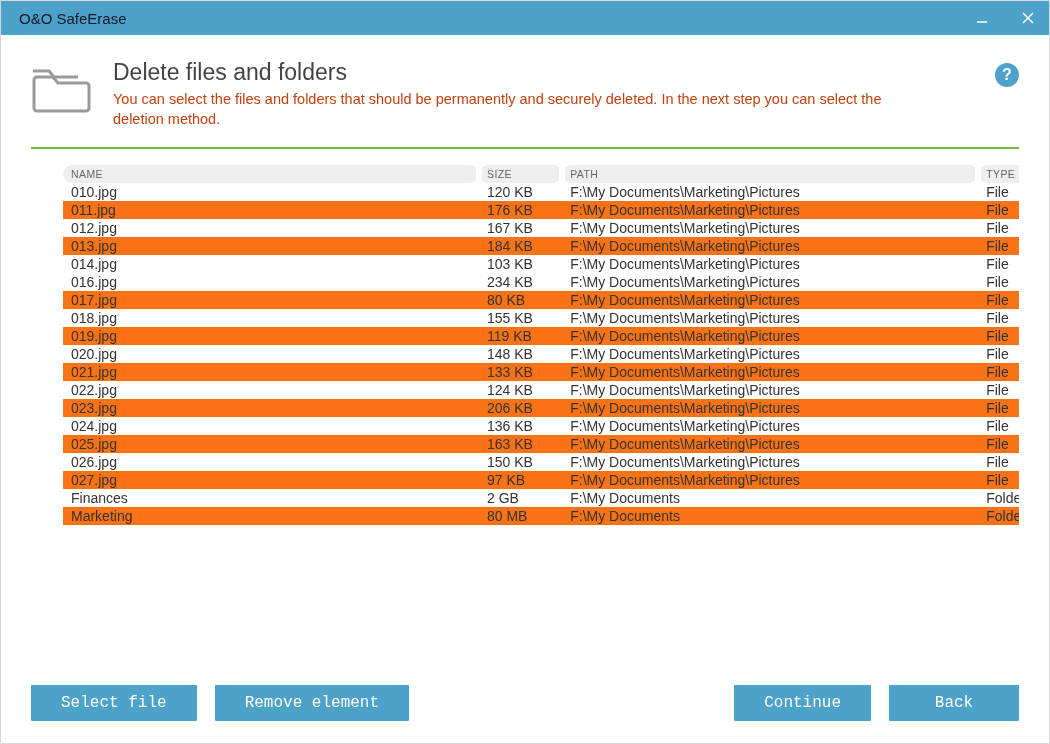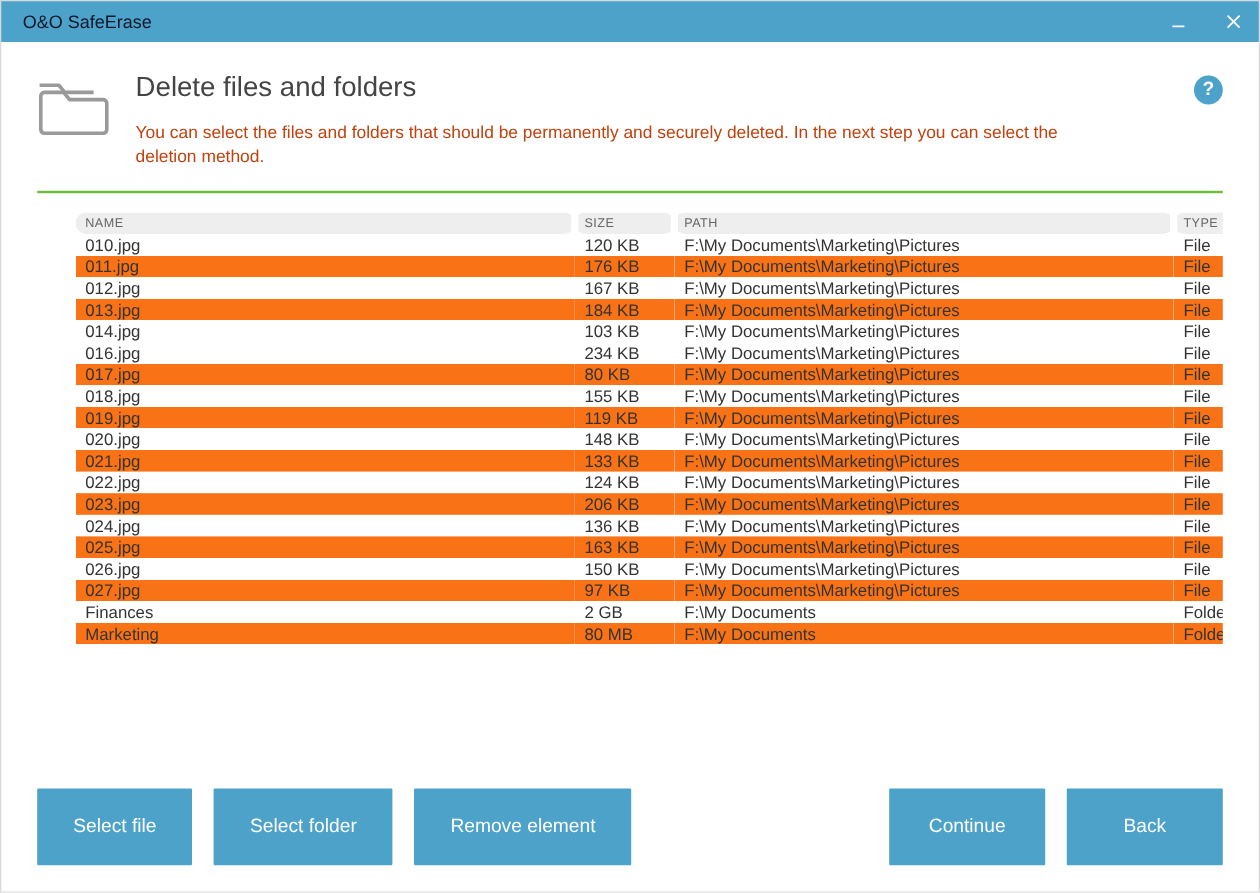--- a/index.html
+++ b/index.html
@@ -6,38 +6,38 @@
   html, body { width: 1050px; height: 744px; font-family: "Segoe UI", Arial, sans-serif; background: #fff; }
   .window { width: 1050px; height: 744px; display: flex; flex-direction: column; border: 1px solid #d8d8d8; background: #fff; }
   .titlebar { height: 34px; background: #4ca2c9; color: #0f172a; display: flex; align-items: center; padding: 0 12px 0 18px; justify-content: space-between; }
   .titlebar-title { font-size: 15px; font-weight: 300; }
   .titlebar-controls { display: flex; gap: 28px; align-items: center; }
   .titlebar-controls span { cursor: pointer; display: inline-flex; align-items: center; justify-content: center; width: 18px; height: 18px; }
   .content { flex: 1; padding: 24px 30px 22px 30px; display: flex; flex-direction: column; }
   .header-row { display: flex; align-items: flex-start; gap: 22px; }
   .folder-icon { flex: 0 0 60px; height: 60px; }
   .header-text { flex: 1; padding-right: 40px; }
-  .header-text h1 { font-size: 23px; font-weight: 300; color: #444; margin-bottom: 16px; }
+  .header-text h1 { font-size: 23px; font-weight: 300; color: #444; margin-bottom: 4px; }
   .header-text p { font-size: 14.5px; color: #c2410c; line-height: 1.35; }
   .help-btn { width: 24px; height: 24px; border-radius: 50%; background: #4ca2c9; color: #fff; display: flex; align-items: center; justify-content: center; font-weight: bold; font-size: 16px; cursor: pointer; margin-top: 4px; }
   .divider { height: 2px; background: #6fbb3b; margin: 18px 0 16px 0; }
   .table-wrap { flex: 1; position: relative; overflow: hidden; }
   .table-scroll { height: 100%; overflow: hidden; }
   table { width: 100%; border-collapse: collapse; table-layout: fixed; margin-left: 32px; }
   thead th { text-align: left; font-size: 10.5px; font-weight: 400; color: #666; background: #eee; padding: 3px 8px; letter-spacing: 0.4px; border-radius: 9px; }
   thead th + th { }
   tbody td { font-size: 14px; color: #333; padding: 1px 8px; white-space: nowrap; overflow: hidden; text-overflow: ellipsis; }
   tbody tr.alt td { background: #f97316; }
   .col-name  { width: 400px; }
   .col-size  { width: 80px; }
   .col-path  { width: 400px; }
   .col-type  { width: 70px; }
   .footer { display: flex; gap: 18px; margin-top: 22px; }
   .footer .spacer { flex: 1; }
-  .btn { background: #4ca2c9; color: #fff; border: none; font-size: 16px; padding: 23px 30px; cursor: pointer; font-family: Liberation Sans, sans-serif; border-radius: 1px; }
+  .btn { background: #4ca2c9; color: #fff; border: none; font-size: 16px; padding: 9px 30px; cursor: pointer; font-family: Liberation Mono, monospace; border-radius: 1px; }
   
   thead { }
   thead tr { }
   thead th { position: relative; }
   thead th:not(:first-child)::before { content:''; position:absolute; left:-3px; top:0; bottom:0; width:6px; background:#fff; }
 </style>
 </head>
 <body>
 
 <div class="window">
@@ -212,21 +212,20 @@
                 <td>Folder</td>
               </tr>
             </tbody>
         </table>
       </div>
 
     </div>
 
     <div class="footer">
       <button class="btn">Select file</button>
-      <button class="btn">Select folder</button>
       <button class="btn">Remove element</button>
       <div class="spacer"></div>
       <button class="btn" style="min-width:130px">Continue</button>
       <button class="btn" style="min-width:130px">Back</button>
     </div>
 
   </div>
 </div>
 
 </body></html>

